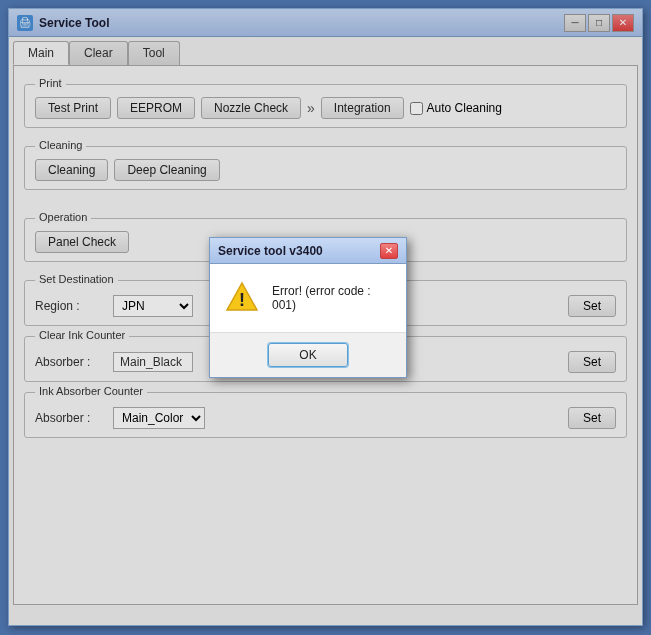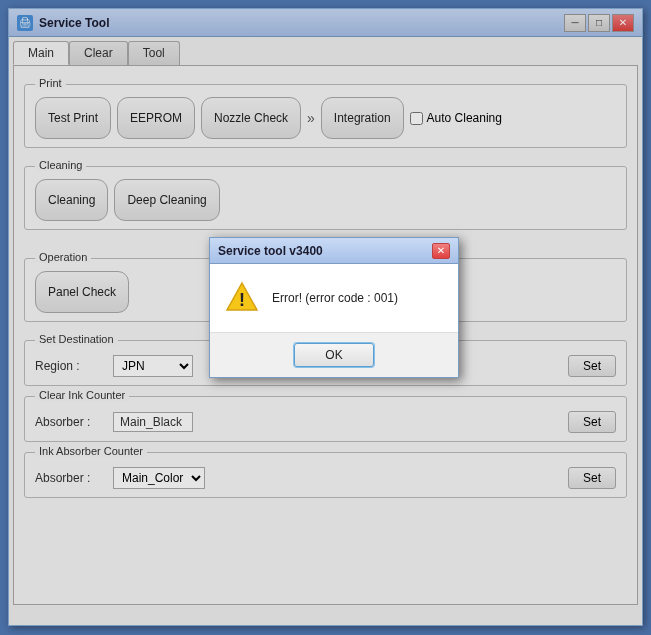--- a/index.html
+++ b/index.html
@@ -115,24 +115,24 @@
       color: #333;
     }
     .button-row {
       display: flex;
       align-items: center;
       gap: 6px;
       flex-wrap: wrap;
       margin-top: 4px;
     }
     .btn {
-      padding: 13px 12px;
+      padding: 3px 12px;
       background: linear-gradient(to bottom, #f5f5f5, #e0e0e0);
       border: 1px solid #aaa;
-      border-radius: 11px;
+      border-radius: 3px;
       cursor: pointer;
       font-size: 12px;
       color: #222;
       white-space: nowrap;
     }
     .more-arrow {
       font-size: 14px;
       color: #555;
     }
     .checkbox-label {
@@ -182,21 +182,21 @@
       top: 0; left: 0;
       width: 100%; height: 100%;
       background: rgba(0,0,0,0.1);
       z-index: 10;
     }
     
     .dialog {
       position: absolute;
       top: 228px;
       left: 200px;
-      width: 250px;
+      width: 198px;
       background: #f0f0f0;
       border: 1px solid #7a9cc2;
       box-shadow: 3px 3px 10px rgba(0,0,0,0.5);
       z-index: 20;
     }
     .dialog-titlebar {
       background: linear-gradient(to bottom, #c8daf5, #a8c0e8);
       height: 26px;
       display: flex;
       align-items: center;

